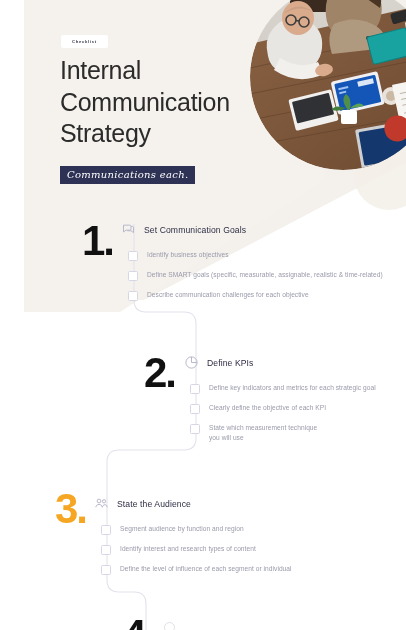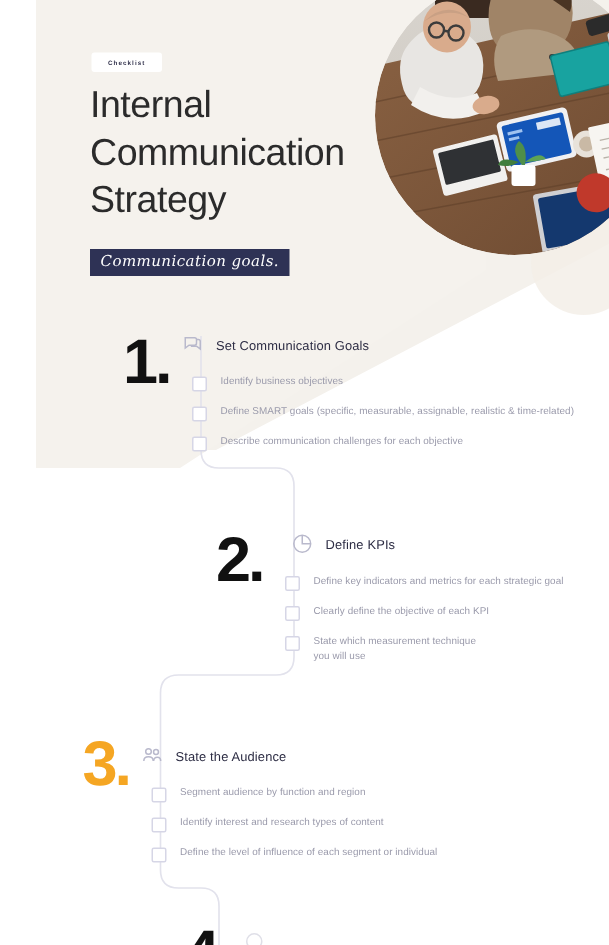--- a/index.html
+++ b/index.html
@@ -194,21 +194,21 @@
         </g>
 
         <circle cx="172" cy="152" r="12" fill="#efeae2"></circle>
         <circle cx="172" cy="152" r="7" fill="#8a6a4a"></circle>
       </g>
     </svg>
   </div>
 
   <div class="badge">Checklist</div>
   <div class="title">Internal Communication Strategy</div>
-  <div class="subtitle-2">Communication goals.</div>
+  <div class="subtitle-2">Communications each.</div>
 
   <svg class="connector" viewBox="0 0 406 430">
     <g fill="none" stroke="#e2e2ec" stroke-width="1.1">
       <path d="M110 24 L110 100 Q110 112 122 112 L160 112 Q172 112 172 124 L172 238 Q172 250 160 250 L95 250 Q83 250 83 262 L83 380 Q83 392 95 392 L110 392 Q122 392 122 404 L122 430"></path>
     </g>
   </svg>
 
   <div class="section">
     <div class="num" style="left:58px;top:220px;">1.</div>
     <div class="sec-head" style="left:97px;top:222px;">
@@ -229,21 +229,21 @@
       <span class="itext">Define SMART goals (specific, measurable, assignable, realistic &amp; time-related)</span>
     </div>
     <div class="item" style="left:104px;top:290px;width:290px;">
       <span class="cbox"></span>
       <span class="itext">Describe communication challenges for each objective</span>
     </div>
   </div>
 
   <div class="section">
     <div class="num" style="left:120px;top:352px;">2.</div>
-    <div class="sec-head" style="left:170px;top:355px;justify-content:center;">
+    <div class="sec-head" style="left:160px;top:355px;justify-content:center;">
       <span class="sec-icon">
         <svg viewBox="0 0 24 24" fill="none" stroke="currentColor" stroke-width="1.6">
           <circle cx="12" cy="12" r="9"></circle>
           <path d="M12 3v9h9" stroke-width="1.6"></path>
         </svg>
       </span>
       <span class="sec-title">Define KPIs</span>
     </div>
     <div class="item" style="left:166px;top:383px;width:228px;">
       <span class="cbox"></span>

